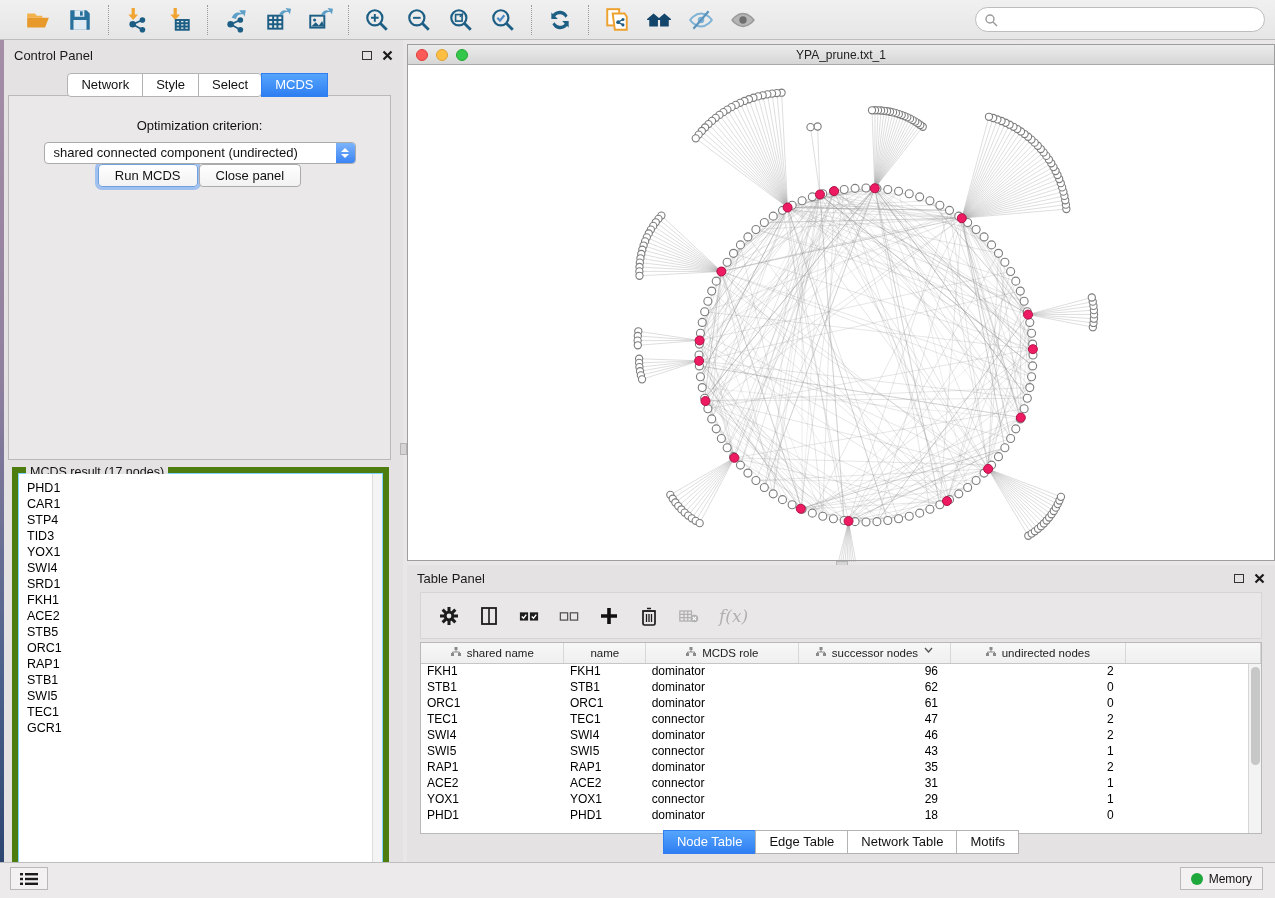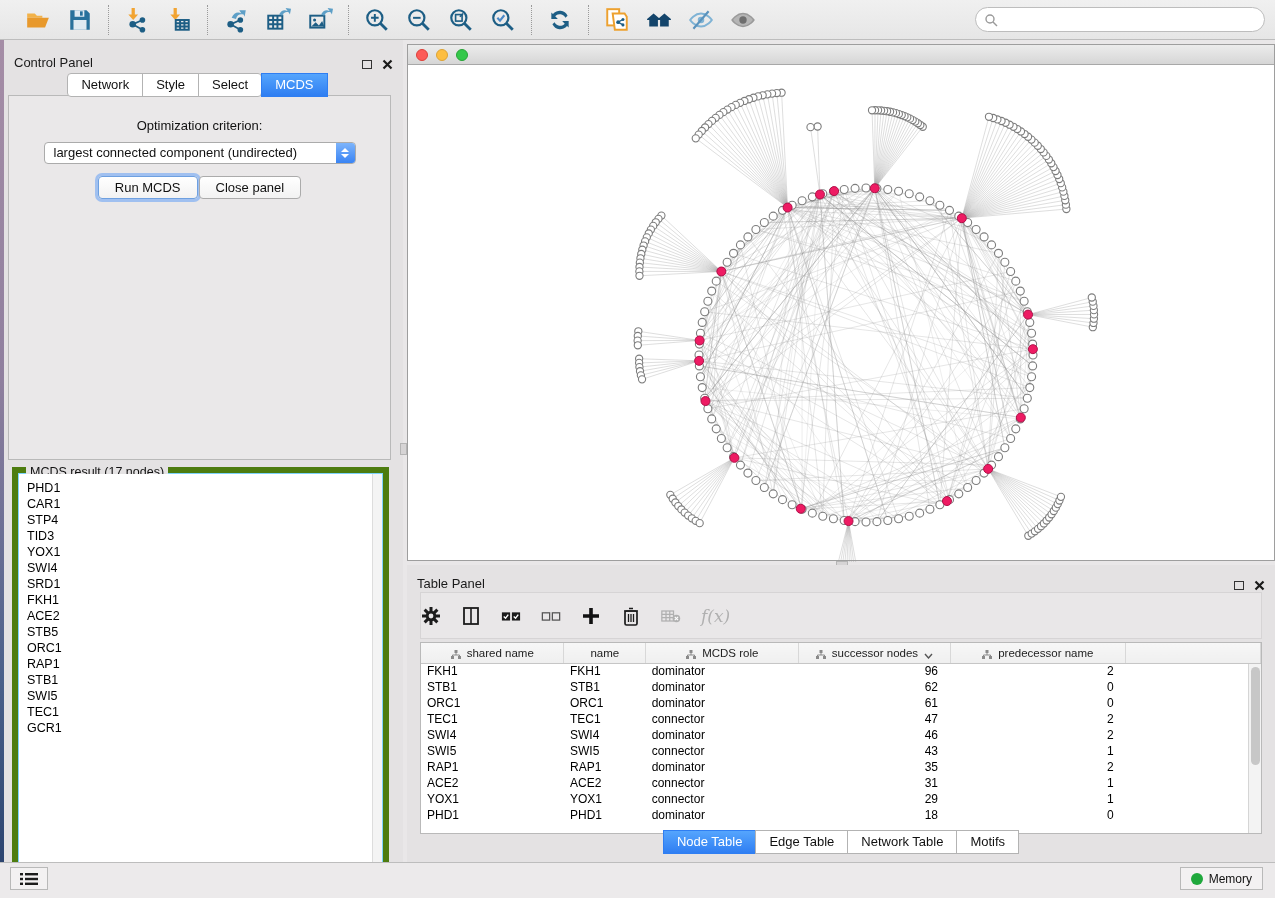--- a/index.html
+++ b/index.html
@@ -19,39 +19,39 @@
   .tgroup { display:flex; align-items:center; gap:6px; padding:0 10px; }
   .tsep { width:1px; height:30px; border-left:1px dotted #9a9a9a; }
   .tbtn { width:36px; height:32px; display:flex; align-items:center; justify-content:center; border-radius:4px; }
   .tbtn svg { width:26px; height:26px; }
   .searchbox { margin-left:auto; width:290px; height:25px; background:#fff; border:1px solid #bdbdbd;
     border-radius:13px; display:flex; align-items:center; padding-left:8px; }
   .searchbox input { border:none; outline:none; flex:1; height:20px; font-size:12px; background:transparent; font-family:"Liberation Sans",sans-serif;}
 
   
   .control-panel { position:absolute; left:4px; top:40px; width:399px; height:822px; background:#e4e2e3; }
-  .panel-titlebar { height:30px; display:flex; align-items:flex-end; padding:0 10px; }
+  .panel-titlebar { height:30px; display:flex; align-items:center; padding:0 10px; }
   .panel-title { font-size:13px; color:#1a1a1a; }
   .panel-ctrls { margin-left:auto; display:flex; align-items:center; gap:10px; }
   .float-icon { width:10px; height:9px; border:1.5px solid #333; background:transparent; }
   .close-x { width:11px; height:11px; }
   .seg-row { position:absolute; left:0; right:12px; top:33px; display:flex; justify-content:center; z-index:2; }
   .seg { font-size:13px; padding:3px 13px 4px; background:#fff; border:1px solid #b3b3b3; margin-left:-1px; color:#111; }
   .seg:first-child { border-radius:4px 0 0 4px; margin-left:0; }
   .seg.pre-active { border-radius:0 4px 4px 0; }
   .seg.active { background:linear-gradient(#55a5fd,#2f7ef2); color:#fff; border-color:#2f7ef2; border-radius:0; }
   .tab-content { position:absolute; left:4px; top:55px; width:383px; height:365px; background:#eae8e9; border:1px solid #b9b9b9; }
   .opt-label { text-align:center; margin-top:22px; font-size:13px; }
   .dropdown { position:relative; margin:9px auto 0; width:312px; height:22px; background:#fff;
     border:1px solid #ababab; border-radius:4px; font-size:13px; line-height:20px; padding-left:9px; }
   .dd-stepper { position:absolute; right:0px; top:0px; width:19px; height:20px; border-radius:0 3px 3px 0;
     background:linear-gradient(#7db4fb,#3a84f4); display:flex; flex-direction:column; align-items:center; justify-content:center; gap:2px; }
   .dd-up { width:0; height:0; border-left:4px solid transparent; border-right:4px solid transparent; border-bottom:4px solid #fff; }
   .dd-down { width:0; height:0; border-left:4px solid transparent; border-right:4px solid transparent; border-top:4px solid #fff; }
-  .btn-row { display:flex; justify-content:center; gap:1px; margin-top:12px; }
+  .btn-row { display:flex; justify-content:center; gap:1px; }
   .btn { height:23px; background:linear-gradient(#ffffff,#f2f2f2); border:1px solid #ababab; border-radius:4px;
     font-size:13px; padding:0 16px; font-family:"Liberation Sans",sans-serif; color:#111; }
   .btn.focus-ring { box-shadow:0 0 0 3px rgba(110,165,245,.6); border-color:#6ea0e0; }
   .groupbox { position:absolute; left:8px; top:427px; width:377px; height:452px; border:6px solid #4d7c0f; background:#7dd3fc; }
   .groupbox-legend { position:absolute; top:-8px; left:8px; background:#e4e2e3; padding:0 4px; font-size:12.5px; color:#111; }
   .mcds-list { position:absolute; inset:1px 11px 1px 1px; background:#fff; overflow:hidden; padding:6px 0 0 8px; }
   .mcds-item { font-size:12.5px; line-height:16px; color:#000; }
   .vtrack { position:absolute; top:1px; bottom:1px; right:1px; width:10px; background:#f4f4f4; border-left:1px solid #ddd; }
 
   
@@ -67,29 +67,29 @@
   .net-title { position:absolute; left:0; right:0; text-align:center; font-size:12px; color:#222; }
   .net-canvas { position:absolute; left:0; top:21px; right:0; bottom:0; background:#fff; }
 
   
   .grip-v { position:absolute; left:400px; top:443px; width:7px; height:12px; background:#d6d4d5; border:1px solid #b5b5b5; }
   .grip-h { position:absolute; left:836px; top:561px; width:12px; height:5px; background:#d6d4d5; border:1px solid #b5b5b5; }
 
   
   .table-panel { position:absolute; left:407px; top:565px; right:0; height:297px; background:#e4e2e3; }
   .tp-toolbar { position:absolute; left:13px; right:13px; top:27px; height:47px; background:#e9e7e8;
-    border:1px solid #d6d4d5; display:flex; align-items:center; gap:20px; }
+    border:1px solid #d6d4d5; display:flex; align-items:center; gap:20px; padding-left:18px; }
   .tp-btn { display:flex; align-items:center; justify-content:center; }
   .tp-btn svg { width:20px; height:20px; }
   .fx-label { font-family:"DejaVu Serif", serif; font-style:italic; font-size:17px; color:#b0b0b0; }
   .tbl-wrap { position:absolute; left:13px; right:13px; top:77px; height:192px; background:#fff; border:1px solid #b9b9b9; overflow:hidden; }
   table.nodetable { border-collapse:collapse; width:100%; table-layout:fixed; }
   .nodetable th { background:linear-gradient(#f7f7f7,#efefef); border-right:1px solid #d8d8d8; border-bottom:1px solid #c6c6c6;
     font-weight:normal; font-size:11.5px; height:20px; color:#222; position:relative; }
-  .nodetable th .hwrap { display:flex; align-items:flex-end; justify-content:center; gap:6px; }
+  .nodetable th .hwrap { display:flex; align-items:flex-start; justify-content:center; gap:6px; }
   .nodetable td { font-size:12px; height:16px; padding:0 6px; color:#000; white-space:nowrap; overflow:hidden; }
   .nodetable td.num { text-align:right; padding-right:12px; }
   .tbl-scroll { position:absolute; right:0; top:21px; bottom:0; width:13px; background:#f3f3f3; border-left:1px solid #d5d5d5; }
   .tbl-thumb { position:absolute; left:1.5px; top:3px; width:9px; height:98px; background:#c7c7c7; border-radius:5px; }
   .tp-tabs { position:absolute; left:0; right:0; bottom:8px; display:flex; justify-content:center; }
 
   
   .statusbar { position:absolute; left:0; right:0; top:862px; height:44px; background:#eceaeb; border-top:1px solid #bdbdbd; }
   .list-btn { position:absolute; left:10px; top:4px; width:38px; height:23px; background:#f3f1f2; border:1px solid #b9b9b9;
     display:flex; align-items:center; justify-content:center; }
@@ -264,21 +264,21 @@
   </div>
   <div class="seg-row" id="cp-tabs">
       <span class="seg">Network</span>
       <span class="seg">Style</span>
       <span class="seg pre-active">Select</span>
       <span class="seg active">MCDS</span>
     </div>
   <div class="tab-content">
     <div class="opt-label">Optimization criterion:</div>
     <div class="dropdown">
-      <span>largest connected component (undirected)</span>
+      <span>shared connected component (undirected)</span>
       <span class="dd-stepper">
           <span class="dd-up"></span>
           <span class="dd-down"></span>
         </span>
     </div>
     <div class="btn-row">
       <button class="btn focus-ring">Run MCDS</button>
       <button class="btn">Close panel</button>
     </div>
   </div>
@@ -301,20 +301,21 @@
         <div class="mcds-item">SWI5</div>
         <div class="mcds-item">TEC1</div>
         <div class="mcds-item">GCR1</div>
       </div>
     <div class="vtrack"></div>
   </div>
 </div>
 
 <div class="net-window">
   <div class="net-titlebar">
+    <span class="net-title">YPA_prune.txt_1</span>
     <span class="lights">
       <span class="light red"></span>
       <span class="light yellow"></span>
       <span class="light green"></span>
     </span>
   </div>
   <div class="net-canvas">
     <svg id="net-svg" width="866" height="496">
         <line x1="624.898268112189" y1="283.17178405068233" x2="624.6424401808467" y2="278.0776774185661" stroke="#909090" stroke-opacity="0.32" stroke-width="0.7"></line>
         <line x1="624.898268112189" y1="283.17178405068233" x2="616.1373316256827" y2="235.31960929437201" stroke="#909090" stroke-opacity="0.32" stroke-width="0.7"></line>
@@ -1145,21 +1146,21 @@
             <th style="width: 172px;">
               <span class="hwrap">
                 <svg width="10" height="9" viewBox="0 0 10 9">
                   <g fill="#8a8a8a">
                     <rect x="3.5" y="0" width="3" height="3"></rect>
                     <rect x="0" y="6" width="3" height="3"></rect>
                     <rect x="7" y="6" width="3" height="3"></rect>
                   </g>
                   <path d="M5 3v2M5 5H1.5v1M5 5h3.5v1" stroke="#8a8a8a" fill="none"></path>
                 </svg>
-                <span>predecessor name</span>
+                <span>undirected nodes</span>
               </span>
             </th>
             <th style="width: 132px;">
               <span class="hwrap">
                 <span></span>
               </span>
             </th>
           </tr>
         </thead>
       <tbody id="tbl-body">

